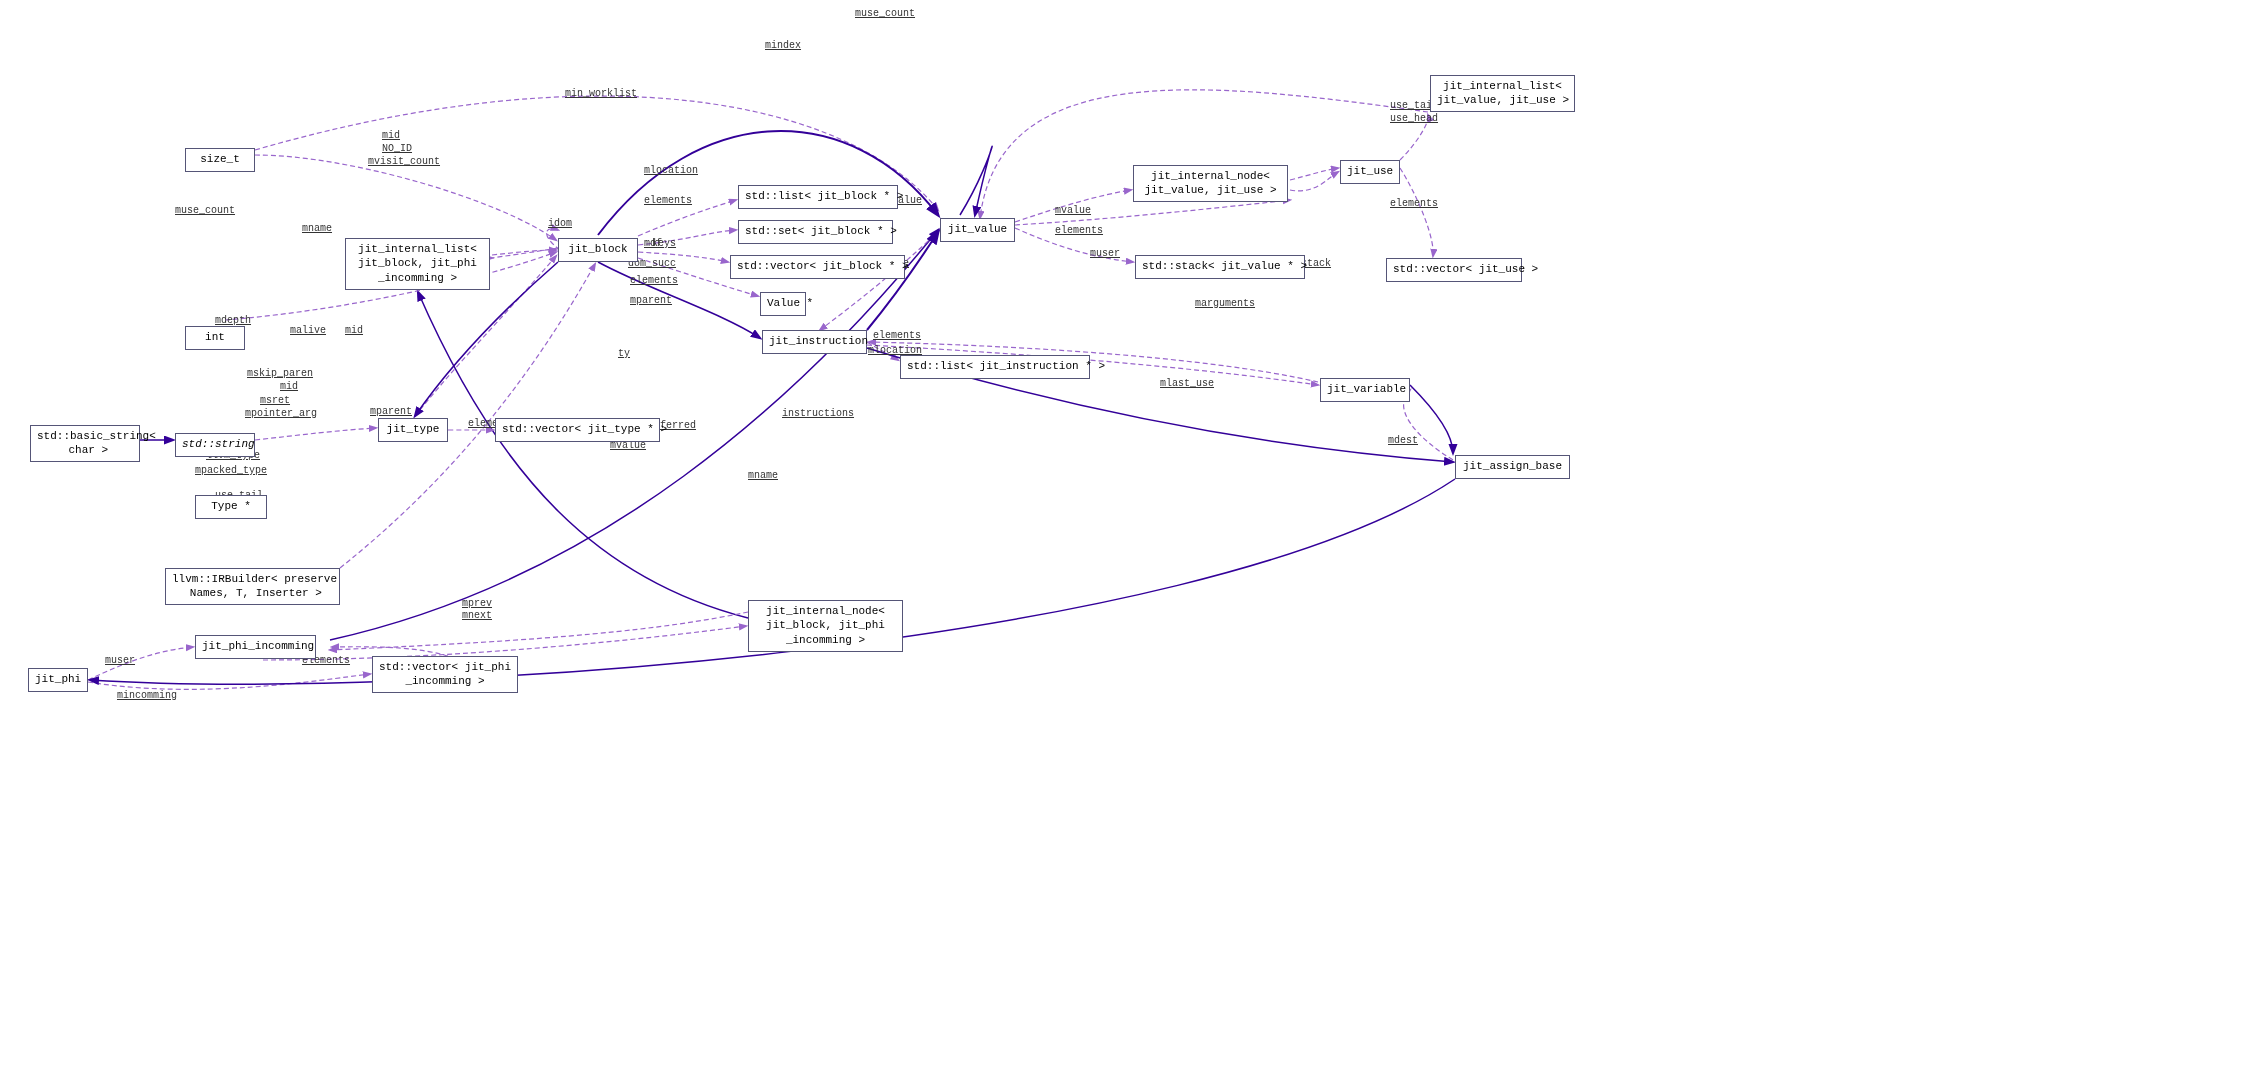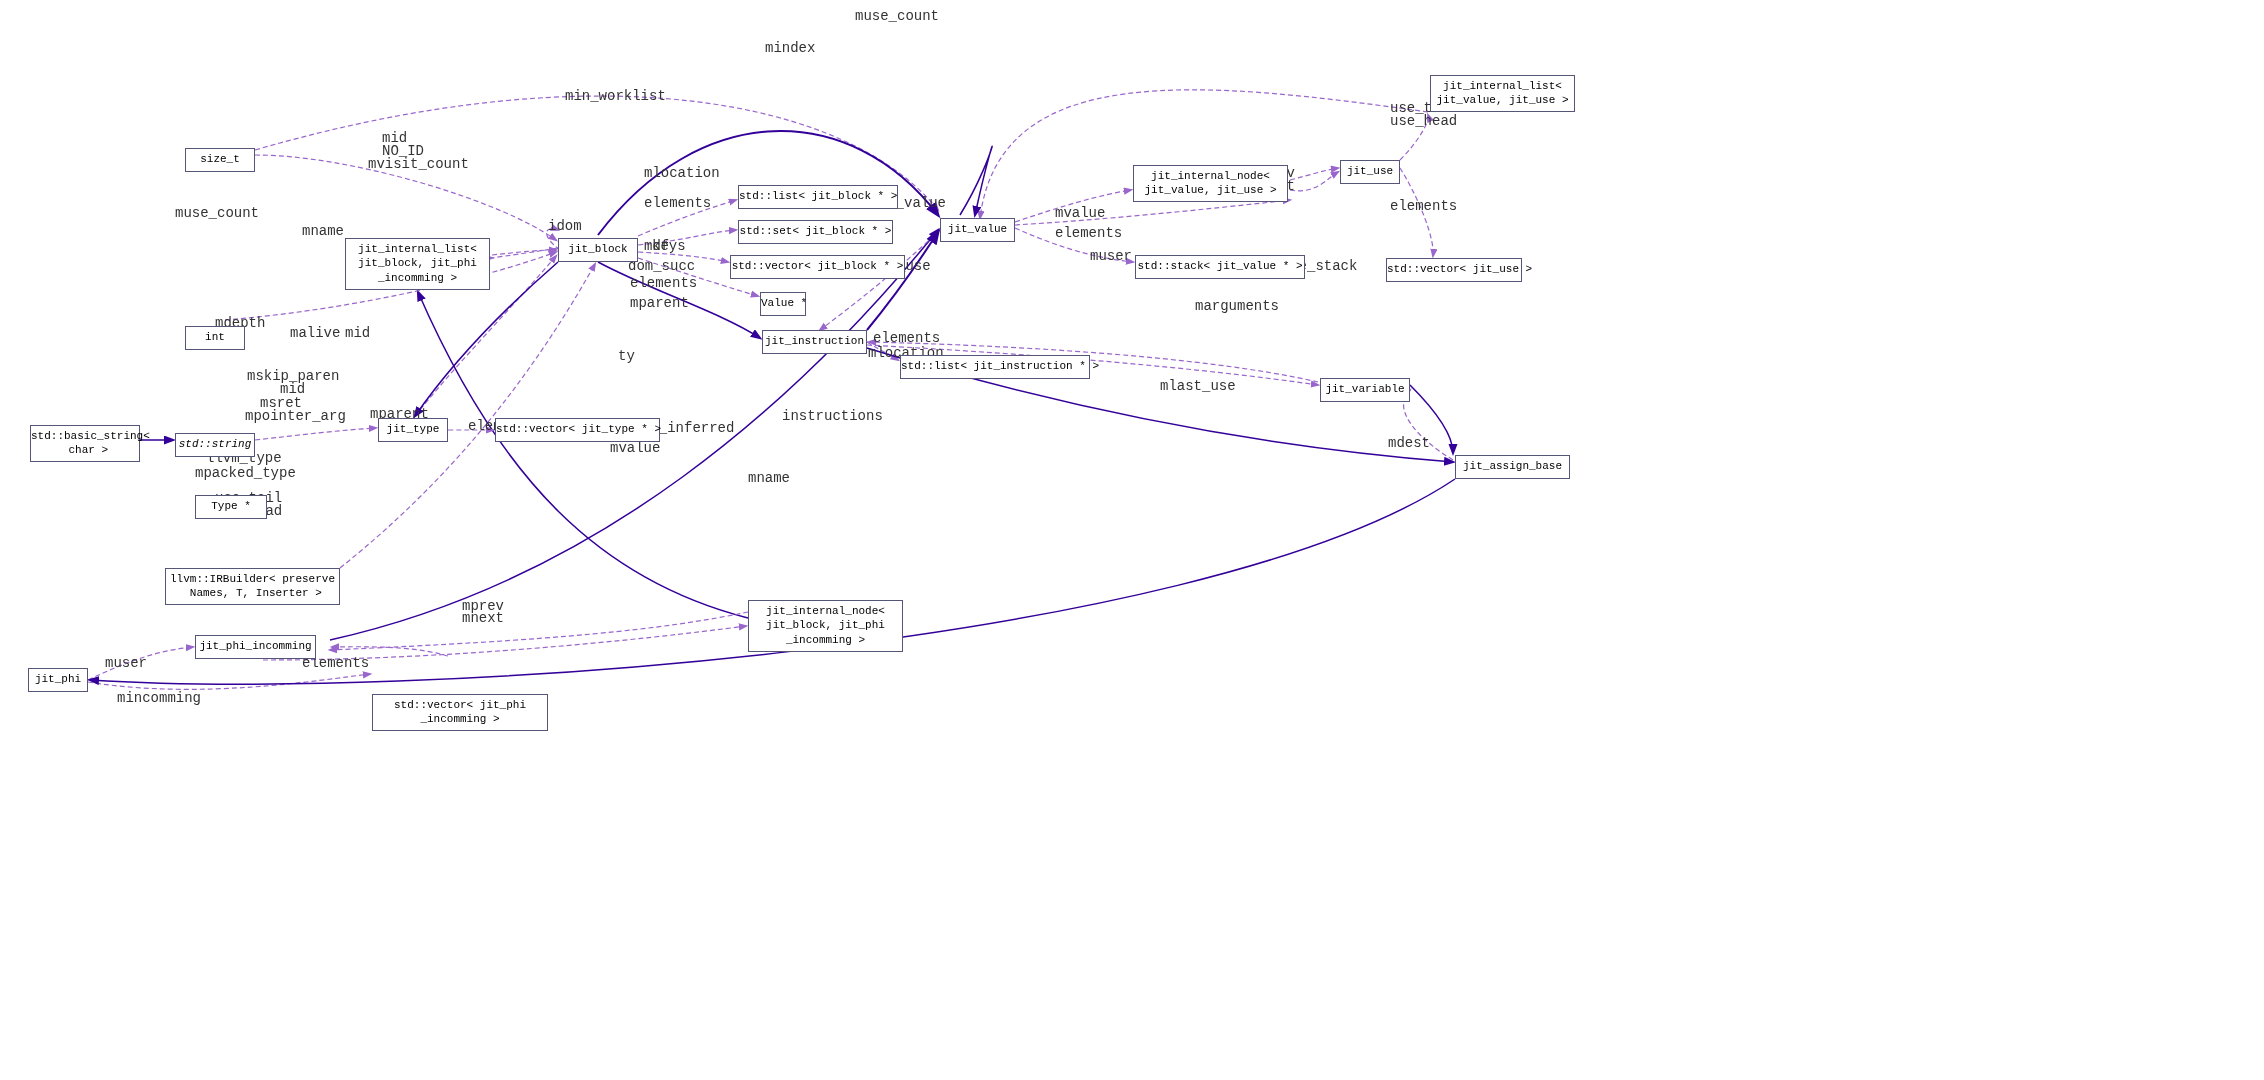--- a/index.html
+++ b/index.html
@@ -15,33 +15,34 @@
     .graph-container {
       position: relative;
       width: 2264px;
       height: 1080px;
       overflow: hidden;
     }
     .node {
       position: absolute;
       border: 1.5px solid #555577;
       background: #ffffff;
-      padding: 3px 0;
+      padding: 3px 6px;
       text-align: center;
       white-space: nowrap;
       font-size: 11px;
       color: #000;
       z-index: 10;
     }
     .edge-label {
       position: absolute;
-      font-size: 14px;
+      font-size: 10px;
       color: #333333;
       z-index: 5;
       white-space: nowrap;
+      text-decoration: underline;
     }
     svg.edges {
       position: absolute;
       top: 0; left: 0;
       width: 2264px;
       height: 1080px;
       z-index: 1;
       pointer-events: none;
     }
   </style>
@@ -153,21 +154,21 @@
       <div class="node" style="left: 185px; top: 148px; width: 70px; min-height: 24px; white-space: pre; line-height: 1.3;">size_t</div>
       <div class="node" style="left: 185px; top: 326px; width: 60px; min-height: 24px; white-space: pre; line-height: 1.3;">int</div>
       <div class="node" style="left: 30px; top: 425px; width: 110px; min-height: 36px; white-space: pre; line-height: 1.3;">std::basic_string&lt;
  char &gt;</div>
       <div class="node" style="left: 175px; top: 433px; width: 80px; min-height: 24px; white-space: pre; line-height: 1.3; font-style: italic;">std::string</div>
       <div class="node" style="left: 195px; top: 495px; width: 72px; min-height: 24px; white-space: pre; line-height: 1.3;">Type *</div>
       <div class="node" style="left: 165px; top: 568px; width: 175px; min-height: 36px; white-space: pre; line-height: 1.3;">llvm::IRBuilder&lt; preserve
  Names, T, Inserter &gt;</div>
       <div class="node" style="left: 28px; top: 668px; width: 60px; min-height: 24px; white-space: pre; line-height: 1.3;">jit_phi</div>
       <div class="node" style="left: 195px; top: 635px; width: 121px; min-height: 24px; white-space: pre; line-height: 1.3;">jit_phi_incomming</div>
-      <div class="node" style="left: 372px; top: 694px; width: 176px; min-height: 36px; white-space: pre; line-height: 1.3;">std::vector&lt; jit_phi
+      <div class="node" style="left: 372px; top: 656px; width: 146px; min-height: 36px; white-space: pre; line-height: 1.3;">std::vector&lt; jit_phi
 _incomming &gt;</div>
       <div class="node" style="left: 345px; top: 238px; width: 145px; min-height: 52px; white-space: pre; line-height: 1.3;">jit_internal_list&lt;
 jit_block, jit_phi
 _incomming &gt;</div>
       <div class="node" style="left: 378px; top: 418px; width: 70px; min-height: 24px; white-space: pre; line-height: 1.3;">jit_type</div>
       <div class="node" style="left: 495px; top: 418px; width: 165px; min-height: 24px; white-space: pre; line-height: 1.3;">std::vector&lt; jit_type * &gt;</div>
       <div class="node" style="left: 558px; top: 238px; width: 80px; min-height: 24px; white-space: pre; line-height: 1.3;">jit_block</div>
       <div class="node" style="left: 738px; top: 185px; width: 160px; min-height: 24px; white-space: pre; line-height: 1.3;">std::list&lt; jit_block * &gt;</div>
       <div class="node" style="left: 738px; top: 220px; width: 155px; min-height: 24px; white-space: pre; line-height: 1.3;">std::set&lt; jit_block * &gt;</div>
       <div class="node" style="left: 730px; top: 255px; width: 175px; min-height: 24px; white-space: pre; line-height: 1.3;">std::vector&lt; jit_block * &gt;</div>

